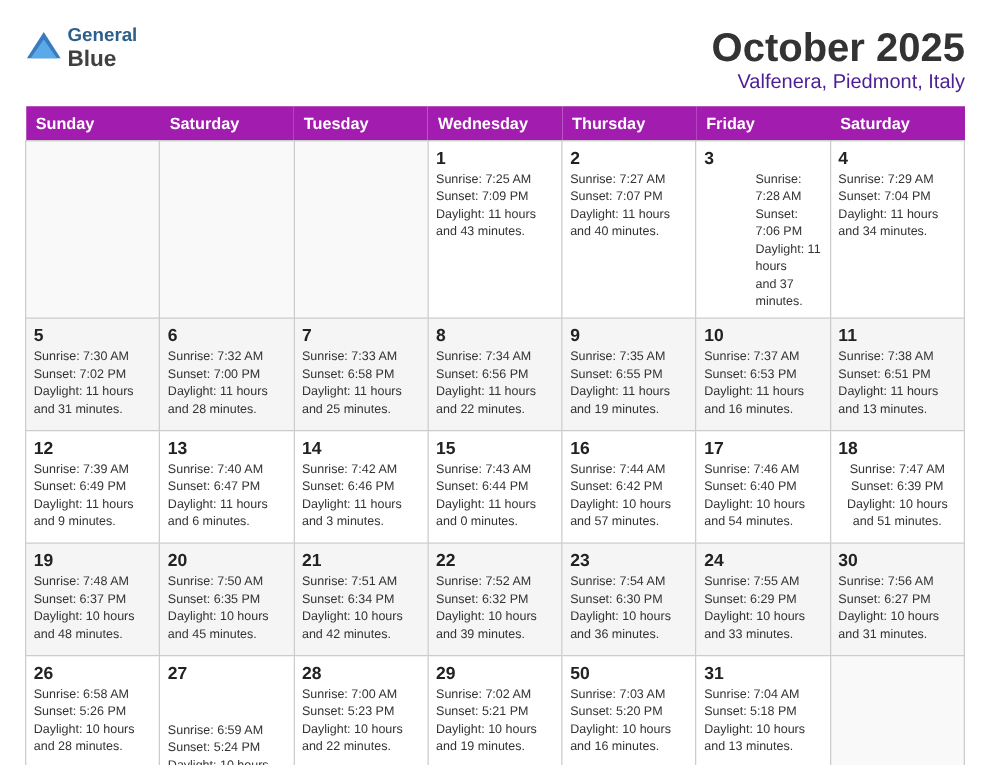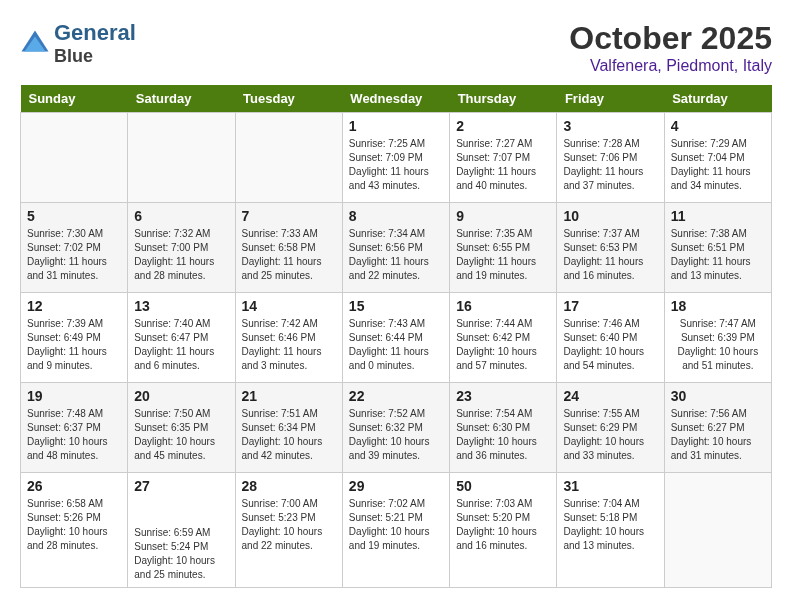--- a/index.html
+++ b/index.html
@@ -36,21 +36,21 @@
     .location {
       font-size: 16px;
       color: #4c1d95;
     }
     table {
       width: 100%;
       border-collapse: collapse;
       table-layout: fixed;
     }
     thead tr th {
-      background-color: #4d7c0f;
+      background-color: #a21caf;
       color: #fff;
       text-align: left;
       padding: 6px 8px;
       font-size: 13px;
       font-weight: bold;
     }
     tbody tr td {
       border: 1px solid #ccc;
       vertical-align: top;
       padding: 5px 6px;
@@ -79,21 +79,21 @@
 </head>
 <body>
 
 <div class="header">
   <div class="logo">
     <svg class="logo-icon" viewBox="0 0 40 40">
       <polygon points="20,2 38,30 2,30" fill="#3a7bbf"></polygon>
       <polygon points="20,10 34,30 6,30" fill="#5aaae8"></polygon>
     </svg>
     <div>
-      <div style="font-size:22px;font-weight:bold;color:#2c5f8a;">General</div>
+      <div style="font-size:15px;font-weight:bold;color:#2c5f8a;">General</div>
       <div style="font-size:18px;font-weight:bold;color:#404040;">Blue</div>
     </div>
   </div>
   <div class="title-block">
     <div class="month-title">October 2025</div>
     <div class="location">Valfenera, Piedmont, Italy</div>
   </div>
 </div>
 
 <table>
@@ -122,21 +122,21 @@
         </td>
         <td>
           <span class="day-num">2</span>
           <div class="day-info" style="white-space: pre-line;">Sunrise: 7:27 AM
 Sunset: 7:07 PM
 Daylight: 11 hours
 and 40 minutes.</div>
         </td>
         <td>
           <span class="day-num">3</span>
-          <div class="day-info" style="white-space: pre-line;">Sunrise: 7:28 AM
+          <div class="day-info" style="white-space: pre-line; margin-left: 41px;">Sunrise: 7:28 AM
 Sunset: 7:06 PM
 Daylight: 11 hours
 and 37 minutes.</div>
         </td>
         <td>
           <span class="day-num">4</span>
           <div class="day-info" style="white-space: pre-line;">Sunrise: 7:29 AM
 Sunset: 7:04 PM
 Daylight: 11 hours
 and 34 minutes.</div>

